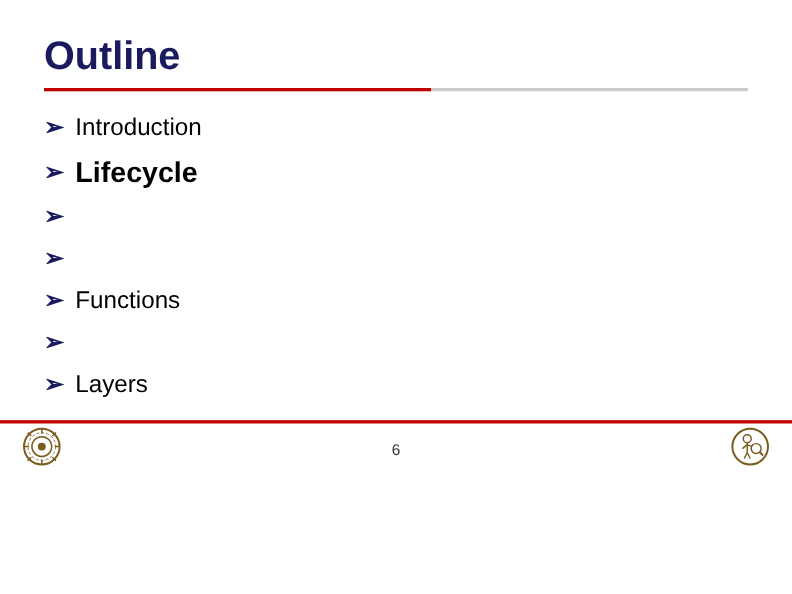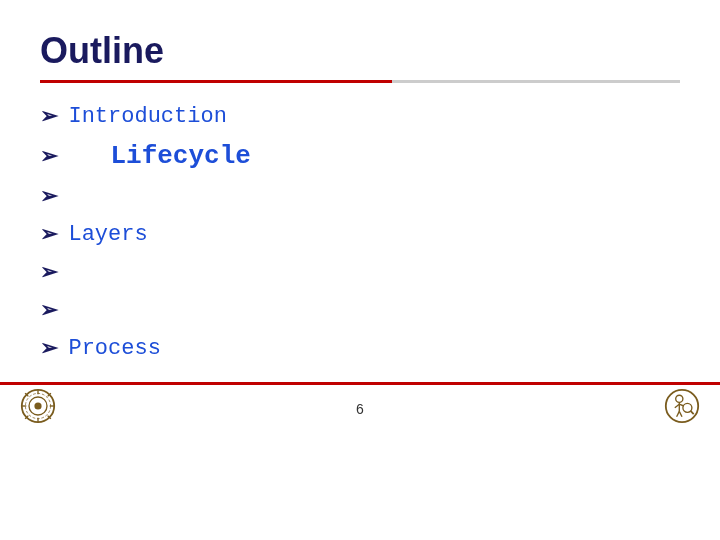--- a/index.html
+++ b/index.html
@@ -53,29 +53,27 @@
 
     .arrow {
       color: #1a1a5e;
       font-size: 22px;
       margin-right: 10px;
       font-weight: bold;
     }
 
     .item-text {
       font-size: 22px;
-      color: #1d4ed8;
+      color: #000000;
       font-weight: 500;
-      font-family: Liberation Mono, monospace;
     }
 
     .item-text.active {
       font-size: 26px;
       font-weight: bold;
-      margin-left: 42px;
     }
 
     .footer {
       position: absolute;
       bottom: 0;
       left: 0;
       right: 0;
       height: 50px;
       display: flex;
       align-items: center;
@@ -120,31 +118,31 @@
       </li>
       <li class="outline-item">
         <span class="arrow">➢</span>
         <span class="item-text active">Lifecycle</span>
       </li>
       <li class="outline-item">
         <span class="arrow">➢</span>
       </li>
       <li class="outline-item">
         <span class="arrow">➢</span>
-        <span class="item-text">Layers</span>
+      </li>
+      <li class="outline-item">
+        <span class="arrow">➢</span>
+        <span class="item-text">Functions</span>
       </li>
       <li class="outline-item">
         <span class="arrow">➢</span>
       </li>
       <li class="outline-item">
         <span class="arrow">➢</span>
-      </li>
-      <li class="outline-item">
-        <span class="arrow">➢</span>
-        <span class="item-text">Process</span>
+        <span class="item-text">Layers</span>
       </li>
     </ul>
 
   <div class="footer">
 
     <div class="footer-left-logo">
       <svg viewBox="0 0 40 40" width="36" height="36">
         <circle cx="20" cy="20" r="18" fill="none" stroke="#7a5c1e" stroke-width="2"></circle>
         <circle cx="20" cy="20" r="10" fill="none" stroke="#7a5c1e" stroke-width="1.5"></circle>
 

